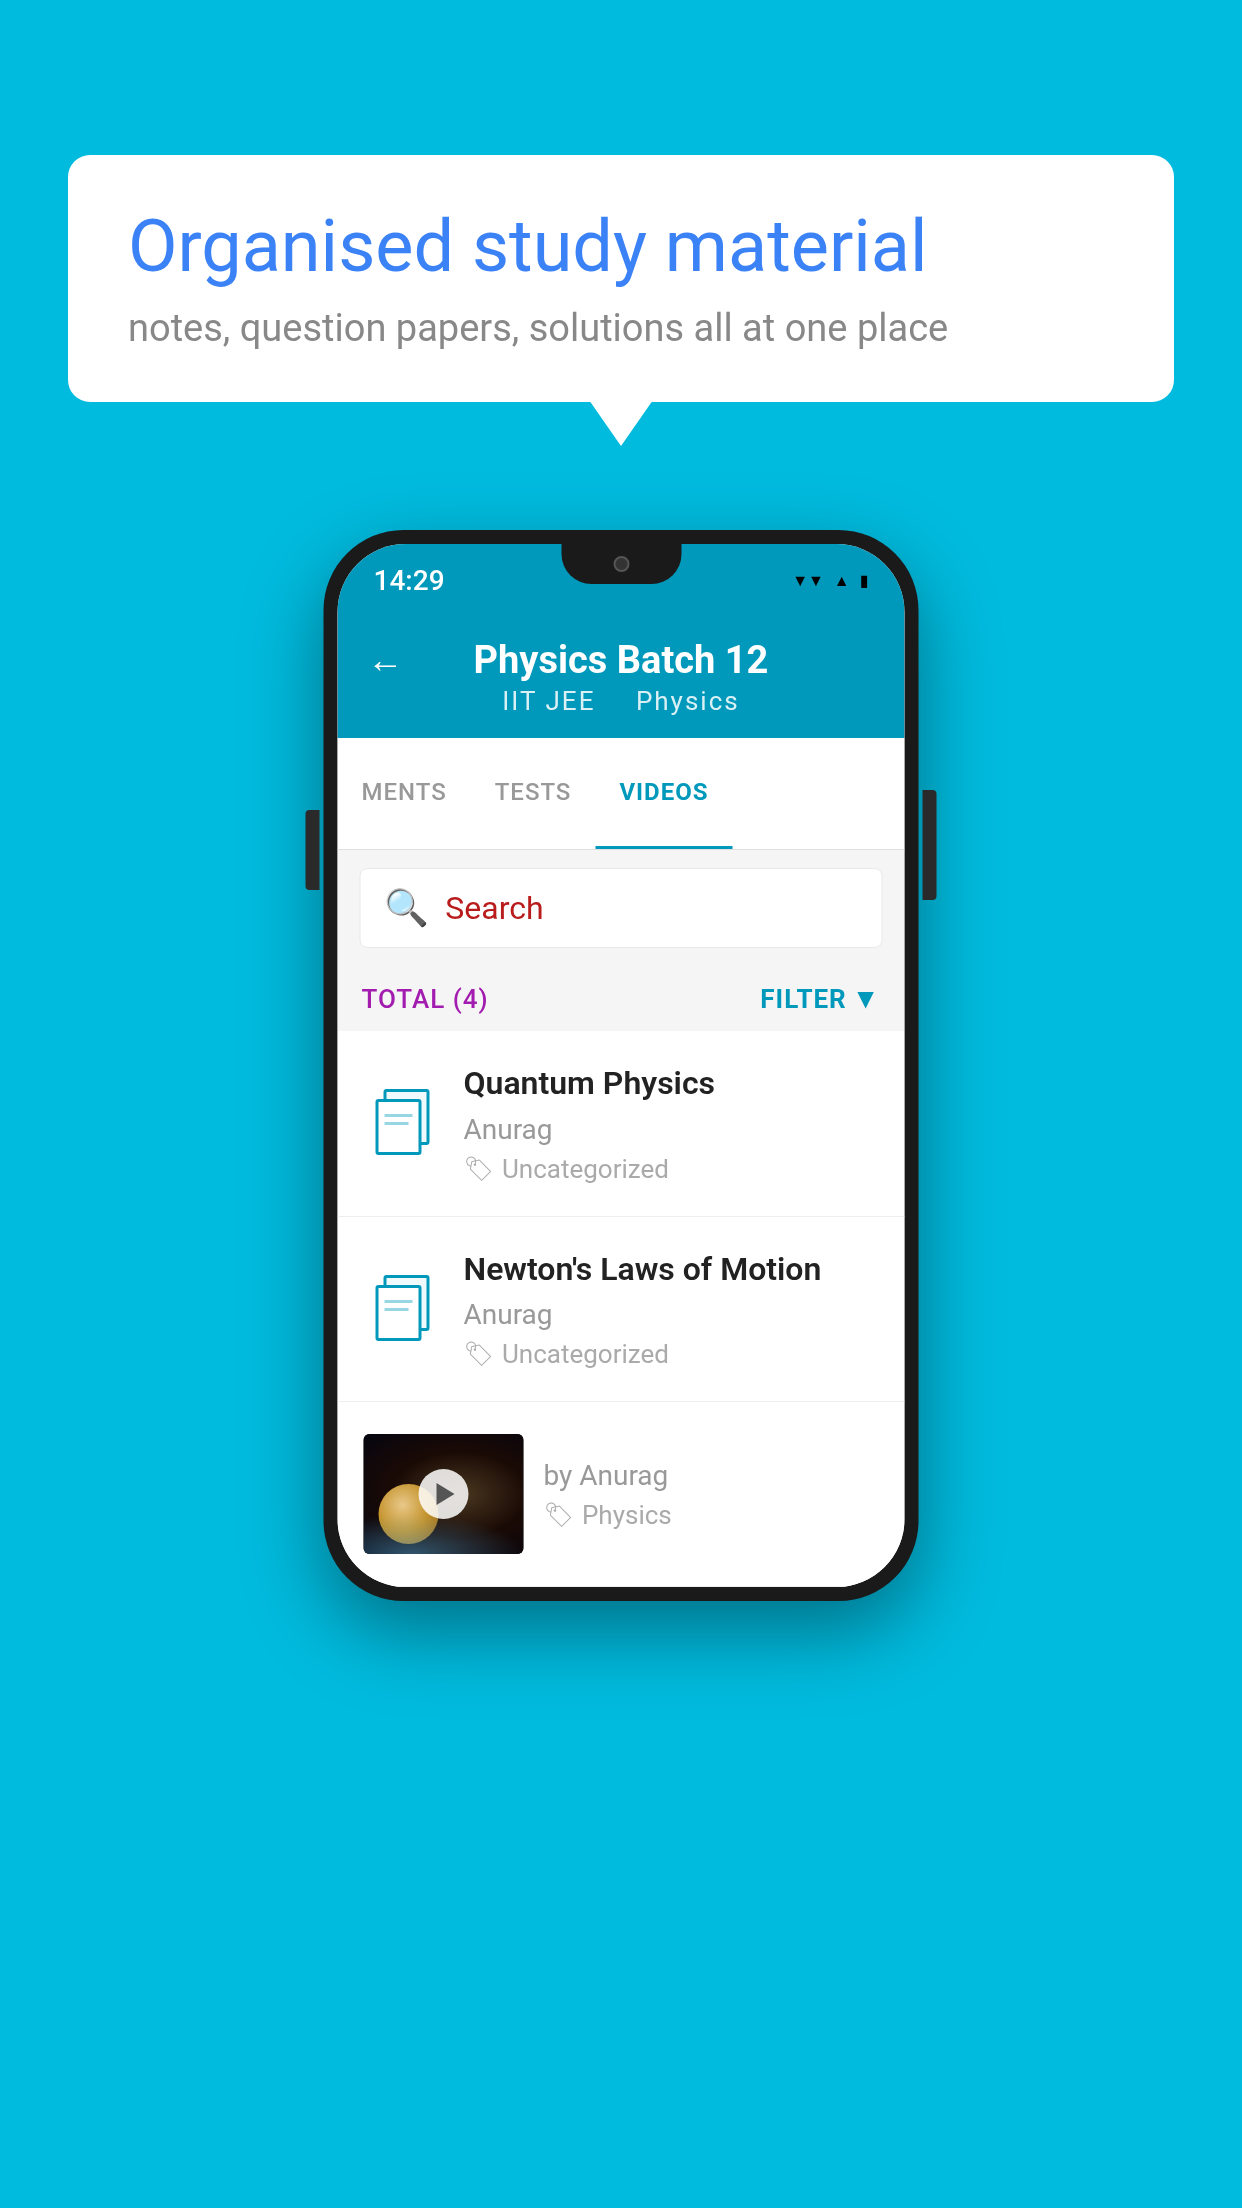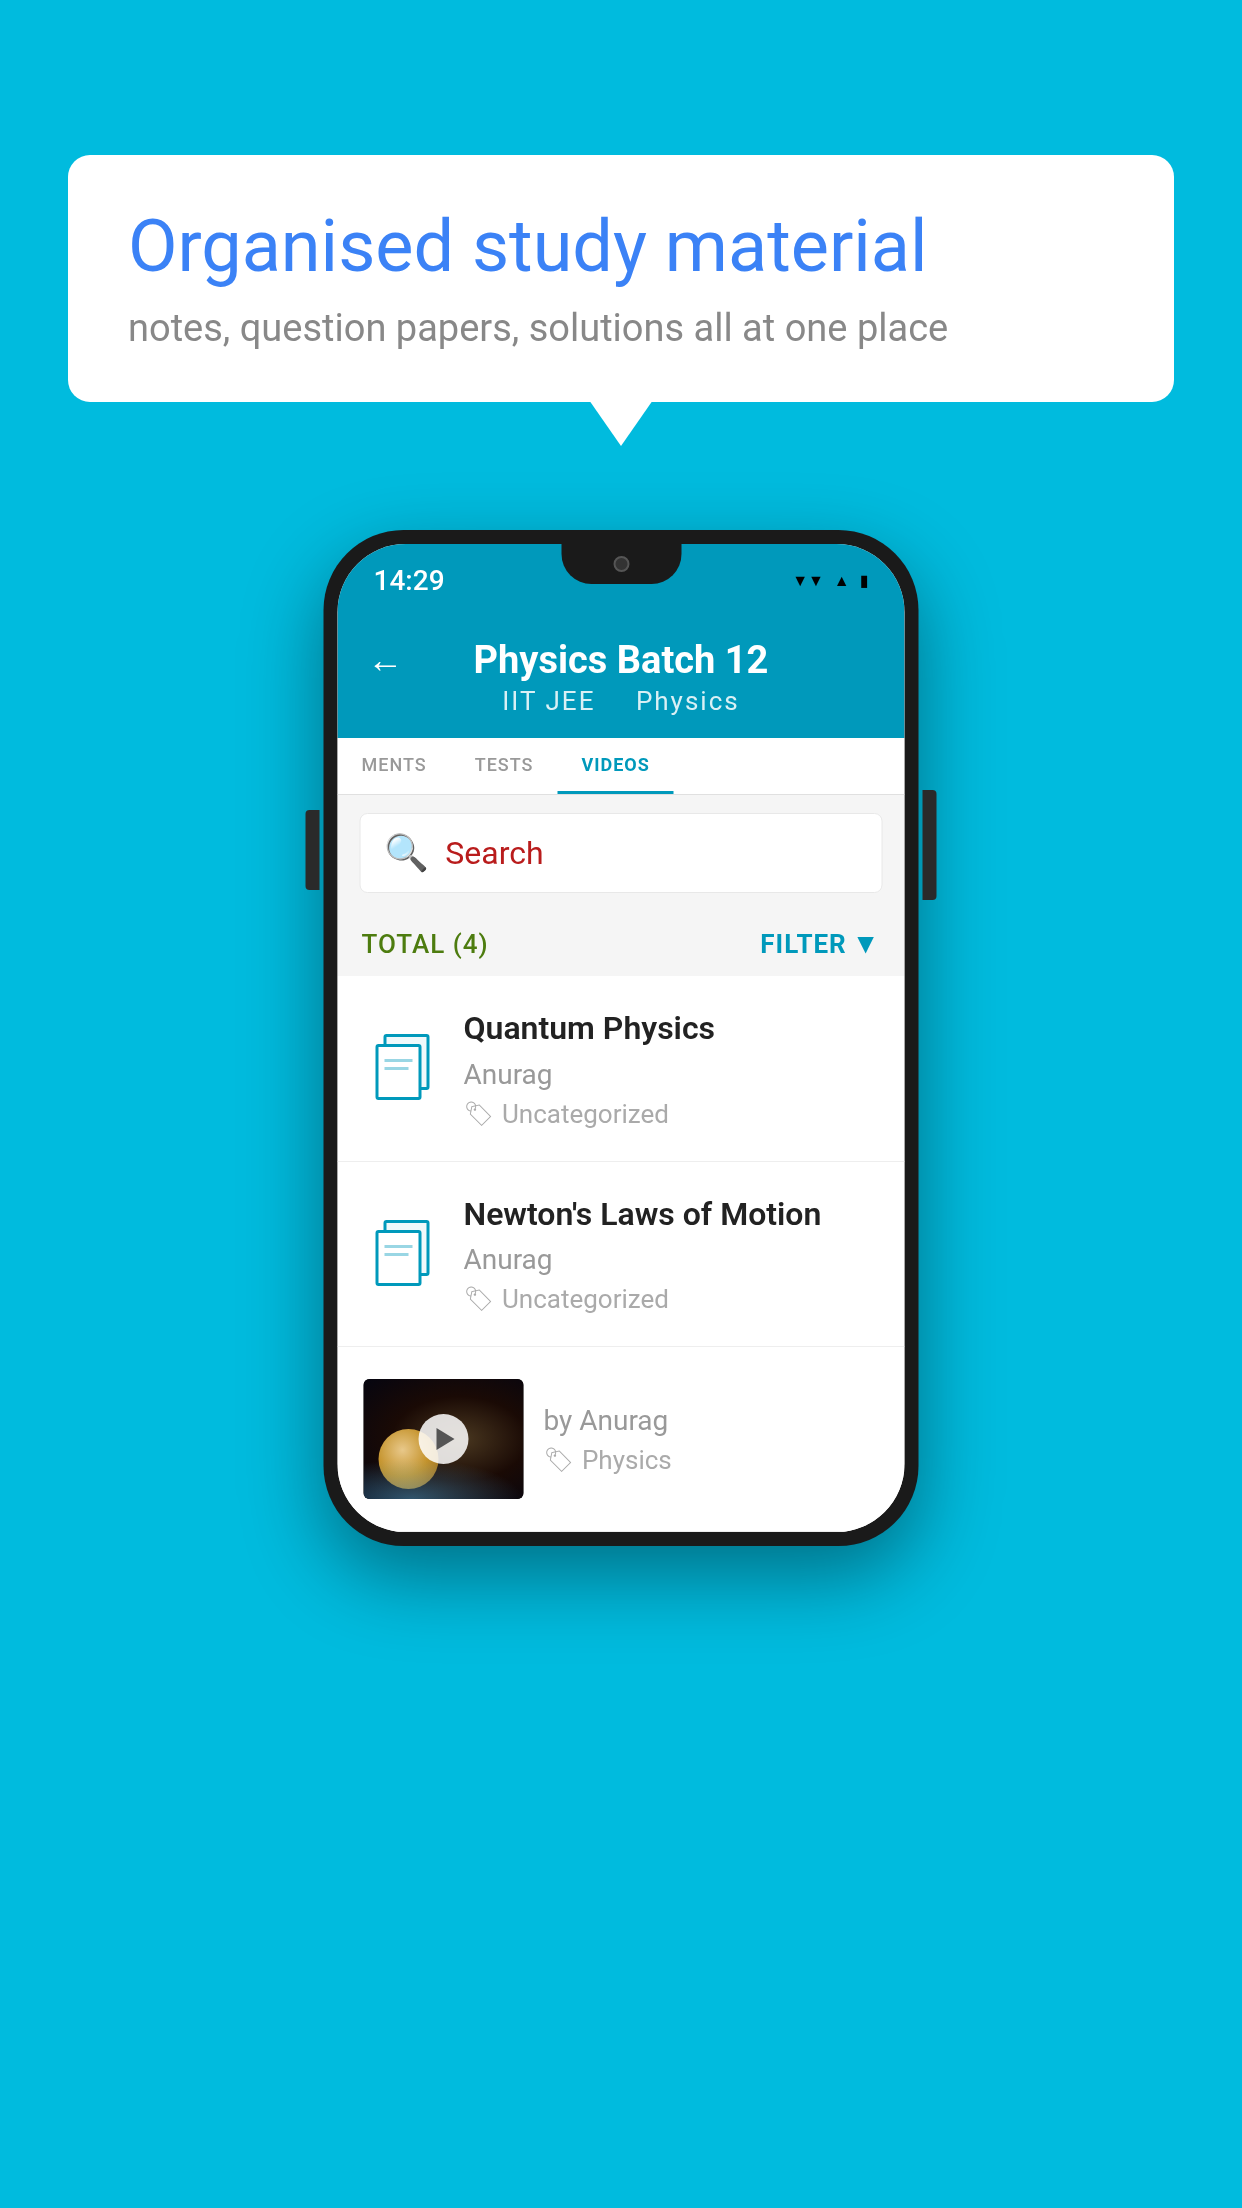--- a/index.html
+++ b/index.html
@@ -195,22 +195,22 @@
 
     
     .tabs-bar {
       background: #fff;
       display: flex;
       border-bottom: 1px solid #e0e0e0;
       overflow-x: auto;
     }
 
     .tab-item {
-      padding: 16px 24px;
-      font-size: 18px;
+      padding: 40px 24px;
+      font-size: 24px;
       font-weight: 500;
       color: #999;
       letter-spacing: 1px;
       white-space: nowrap;
       cursor: pointer;
       border-bottom: 3px solid transparent;
     }
 
     .tab-item.active {
       color: #0099BB;
@@ -248,21 +248,21 @@
     .filter-row {
       background: #f5f5f5;
       display: flex;
       align-items: center;
       justify-content: space-between;
       padding: 16px 24px 16px 24px;
     }
 
     .total-label {
       font-size: 26px;
-      color: #4d7c0f;
+      color: #a21caf;
       font-weight: 500;
       letter-spacing: 1px;
     }
 
     .filter-btn {
       display: flex;
       align-items: center;
       gap: 5px;
       color: #0099BB;
       font-size: 26px;

